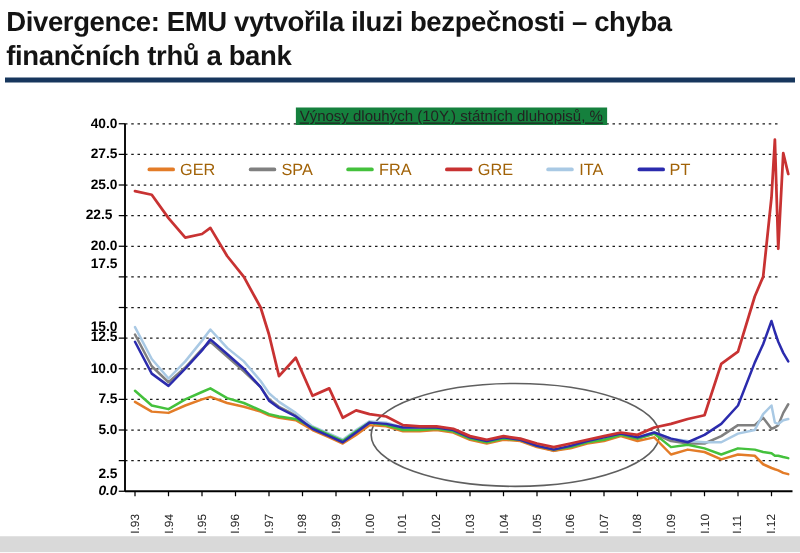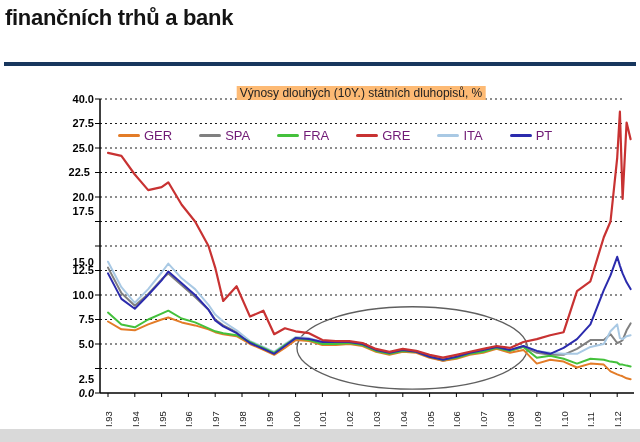--- a/index.html
+++ b/index.html
@@ -2,36 +2,37 @@
 <html><head>
 <meta charset="utf-8">
 <style>
   html,body{margin:0;padding:0;background:#fff;}
   .page{position:relative;width:640px;height:442px;background:#ffffff;overflow:hidden;
         font-family:"Liberation Sans", sans-serif;}
   .heading{position:absolute;left:5px;top:4px;width:630px;
            font-size:22px;font-weight:700;color:#141414;line-height:27px;letter-spacing:-0.3px;}
   .rule{position:absolute;left:4px;top:62px;width:632px;height:4px;}
   .chart-title{position:absolute;left:361px;top:86px;transform:translateX(-50%);
-               font-size:12px;color:#222;background:#fdba74;padding:0 3px;white-space:nowrap;z-index:3;}
+               font-size:12px;color:#222;background:#15803d;padding:0 3px;white-space:nowrap;z-index:3;text-decoration:underline;}
   .legend{position:absolute;left:118px;top:128px;display:flex;gap:27px;z-index:3;}
-  .legend-item{display:flex;align-items:center;font-size:13px;color:#701a75;}
+  .legend-item{display:flex;align-items:center;font-size:13px;color:#a16207;}
   .legend-swatch{display:inline-block;width:22px;height:3px;border-radius:2px;margin-right:4px;}
   .ylab{position:absolute;width:34px;text-align:right;font-size:11px;font-weight:700;color:#000;}
   .xlab{position:absolute;font-size:9.5px;color:#222;white-space:nowrap;
         transform-origin:top left;transform:rotate(-90deg);}
   .plot-svg{position:absolute;left:0;top:0;width:640px;height:442px;z-index:2;}
   .footer-strip{position:absolute;left:0;top:429px;width:640px;height:13px;}
 </style>
 </head>
 <body>
 
 <div class="page">
 
   <div class="heading">
+    <div>Divergence: EMU vytvořila iluzi bezpečnosti – chyba</div>
     <div>finančních trhů a bank</div>
   </div>
 
   <div class="rule" style="background: rgb(23, 54, 93);"></div>
 
   <svg class="plot-svg" id="plot" viewBox="0 0 640 442">
       <line x1="100" x2="622" y1="368.5" y2="368.5" stroke="#1a1a1a" stroke-width="1" stroke-dasharray="2 3"></line>
       <line x1="100" x2="622" y1="344" y2="344" stroke="#1a1a1a" stroke-width="1" stroke-dasharray="2 3"></line>
       <line x1="100" x2="622" y1="319.5" y2="319.5" stroke="#1a1a1a" stroke-width="1" stroke-dasharray="2 3"></line>
       <line x1="100" x2="622" y1="295" y2="295" stroke="#1a1a1a" stroke-width="1" stroke-dasharray="2 3"></line>

